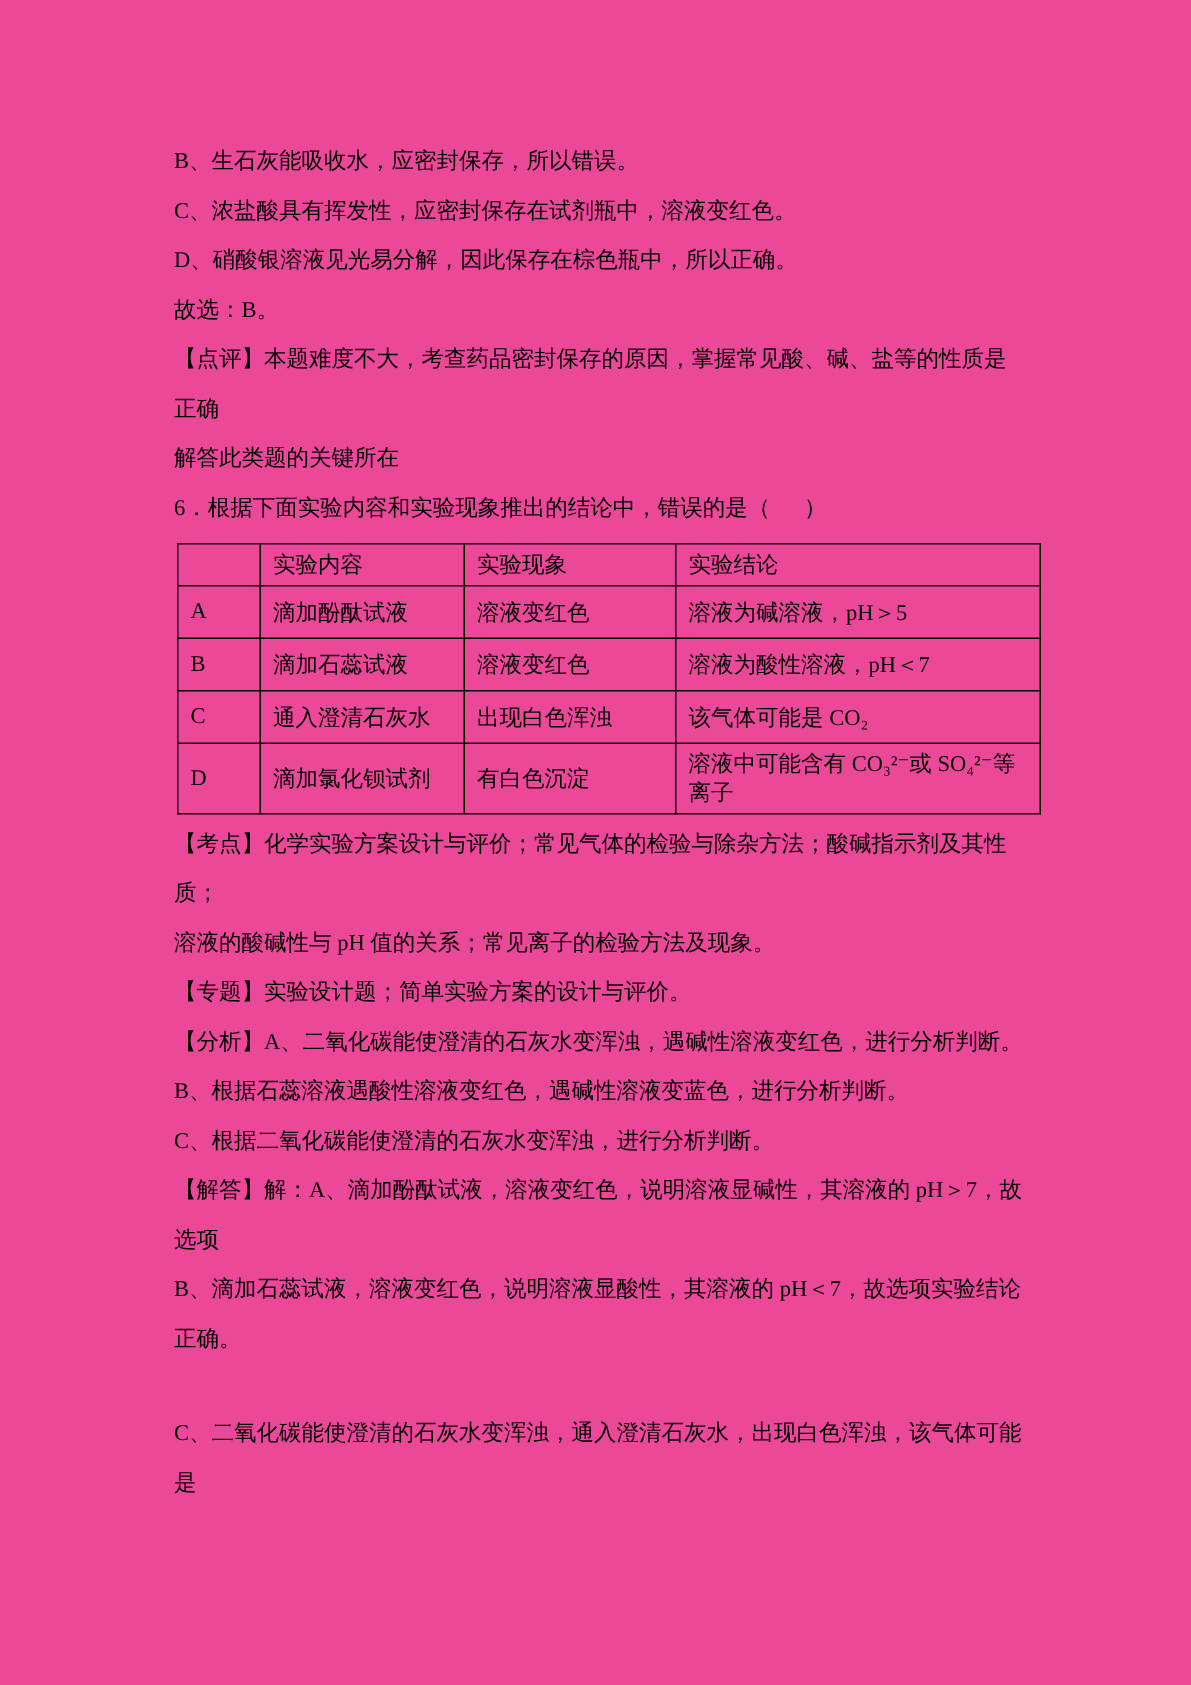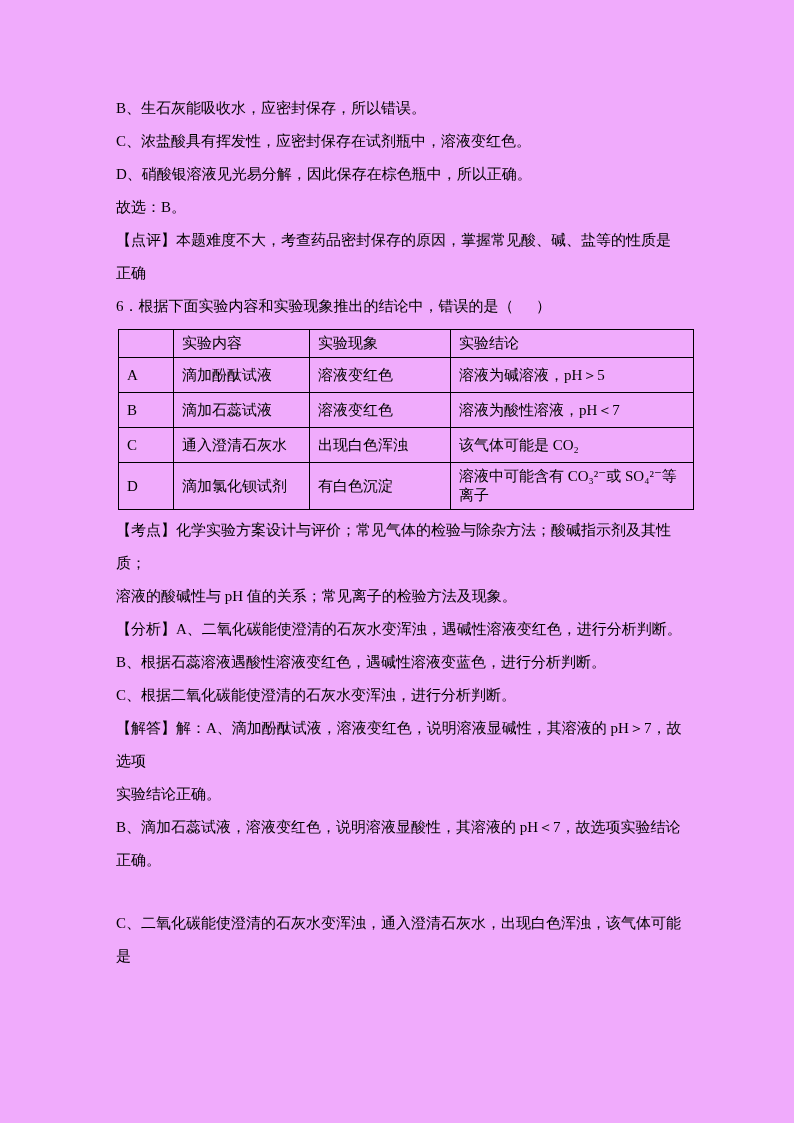--- a/index.html
+++ b/index.html
@@ -8,21 +8,21 @@
     width: 794px;
     height: 1123px;
     margin: 0 auto;
     font-family: "Liberation Serif", "DejaVu Serif", serif;
     color: #000000;
     overflow: hidden;
   }
   .page {
     width: 794px;
     height: 1123px;
-    background: #f0abfc;
+    background: #ec4899;
     padding: 92px 110px 0 116px;
   }
   .line {
     font-size: 15px;
     line-height: 33px;
     white-space: pre-wrap;
   }
   .answer-table {
     border-collapse: collapse;
     table-layout: fixed;
@@ -46,20 +46,21 @@
 </head>
 <body>
 
 <div class="page">
 
   <div class="line">B、生石灰能吸收水，应密封保存，所以错误。</div>
   <div class="line">C、浓盐酸具有挥发性，应密封保存在试剂瓶中，溶液变红色。</div>
   <div class="line">D、硝酸银溶液见光易分解，因此保存在棕色瓶中，所以正确。</div>
   <div class="line">故选：B。</div>
   <div class="line">【点评】本题难度不大，考查药品密封保存的原因，掌握常见酸、碱、盐等的性质是正确</div>
+  <div class="line">解答此类题的关键所在</div>
   <div class="line">6．根据下面实验内容和实验现象推出的结论中，错误的是（      ）</div>
 
   <table class="answer-table">
     <colgroup>
       <col class="col-opt">
       <col class="col-content">
       <col class="col-phenom">
       <col class="col-concl">
     </colgroup>
     <tbody>
@@ -92,21 +93,21 @@
       <td>滴加氯化钡试剂</td>
       <td>有白色沉淀</td>
       <td>溶液中可能含有 CO₃²⁻或 SO₄²⁻等离子</td>
     </tr>
   </tbody>
     </table>
 
 
   <div class="line">【考点】化学实验方案设计与评价；常见气体的检验与除杂方法；酸碱指示剂及其性质；</div>
   <div class="line">溶液的酸碱性与 pH 值的关系；常见离子的检验方法及现象。</div>
+  <div class="line">【专题】实验设计题；简单实验方案的设计与评价。</div>
   <div class="line">【分析】A、二氧化碳能使澄清的石灰水变浑浊，遇碱性溶液变红色，进行分析判断。</div>
   <div class="line">B、根据石蕊溶液遇酸性溶液变红色，遇碱性溶液变蓝色，进行分析判断。</div>
   <div class="line">C、根据二氧化碳能使澄清的石灰水变浑浊，进行分析判断。</div>
   <div class="line">【解答】解：A、滴加酚酞试液，溶液变红色，说明溶液显碱性，其溶液的 pH＞7，故选项</div>
-  <div class="line">实验结论正确。</div>
   <div class="line">B、滴加石蕊试液，溶液变红色，说明溶液显酸性，其溶液的 pH＜7，故选项实验结论正确。</div>
   <div class="line gap-before">C、二氧化碳能使澄清的石灰水变浑浊，通入澄清石灰水，出现白色浑浊，该气体可能是</div>
 
 </div>
 
 </body></html>

